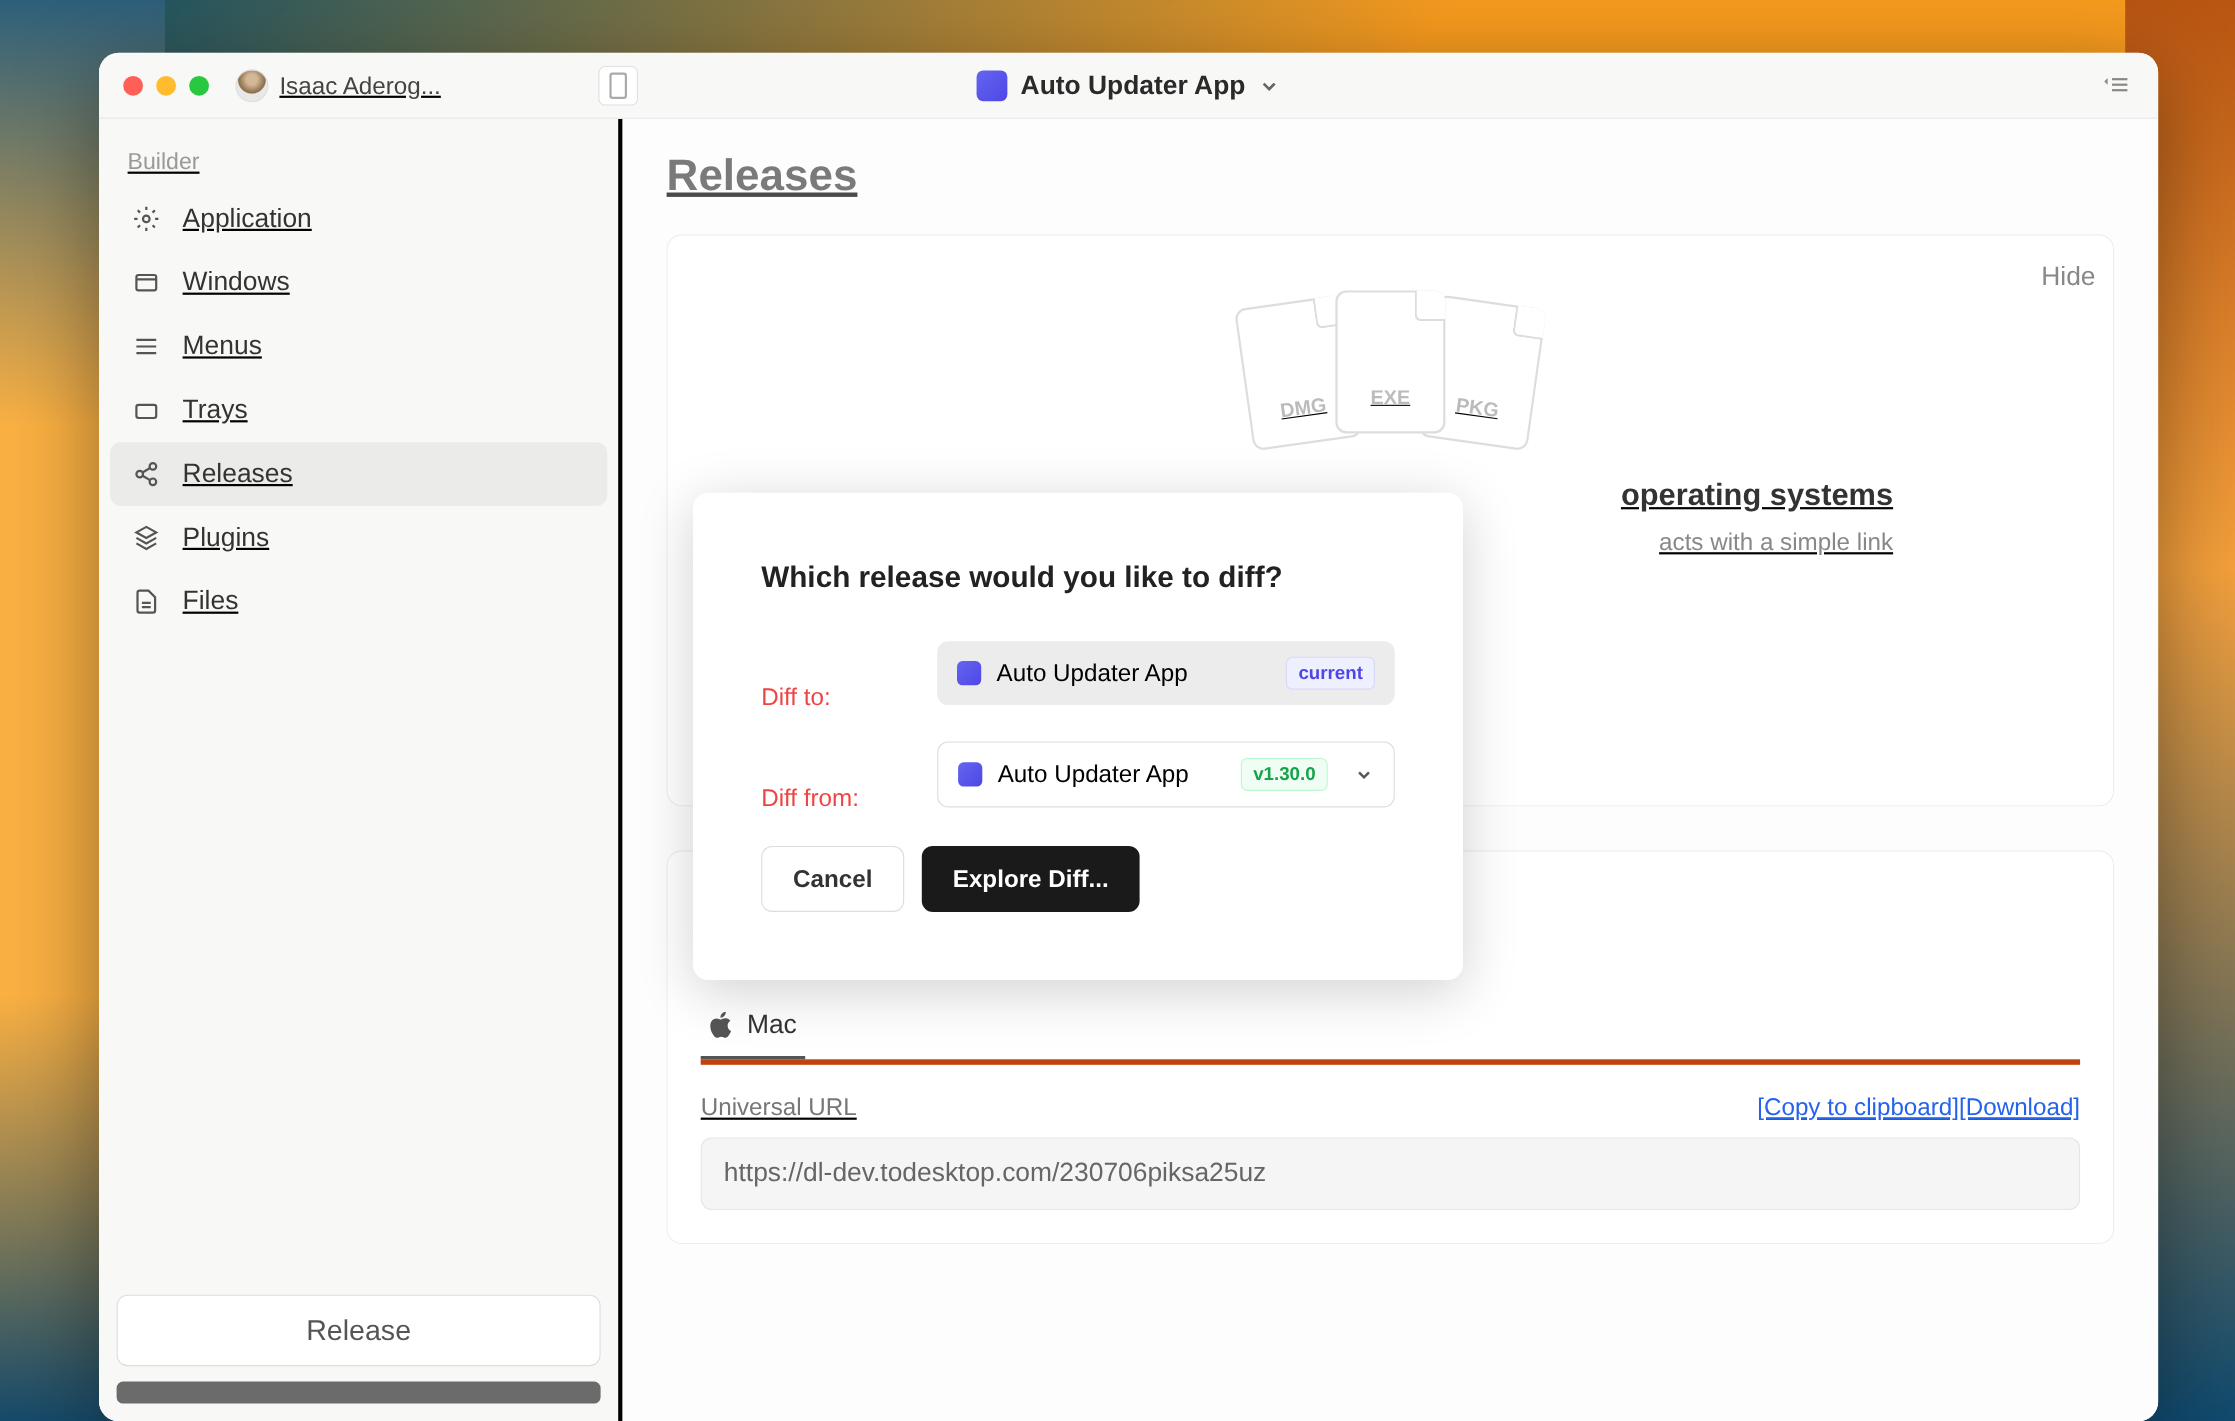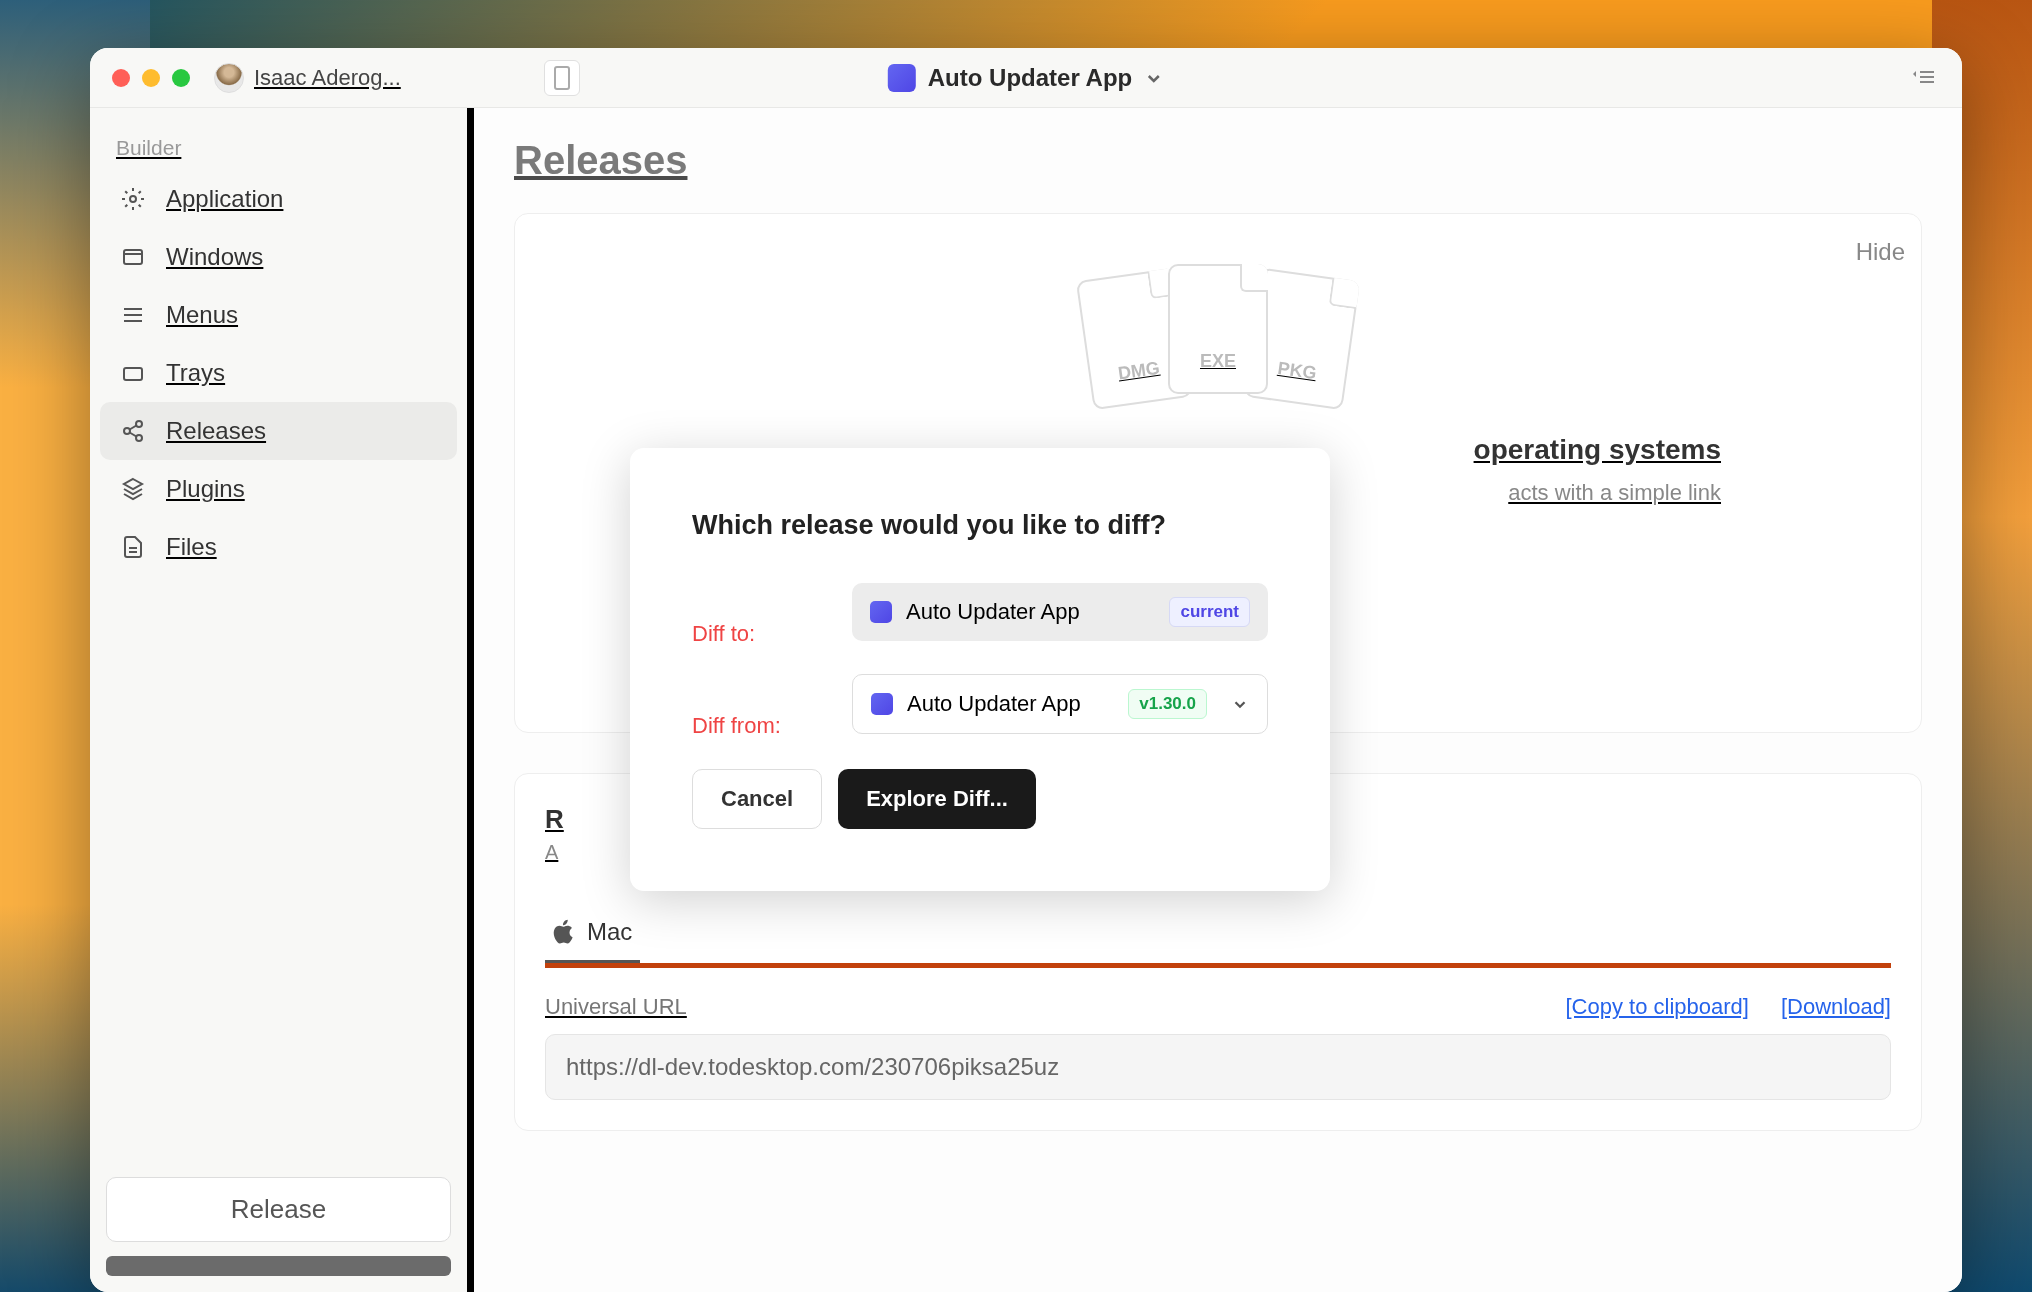--- a/index.html
+++ b/index.html
@@ -110,23 +110,23 @@
       display: flex;
       align-items: center;
       gap: 6px;
     }
     .content-area {
       flex: 1;
       display: flex;
       overflow: hidden;
     }
     .sidebar {
-      width: 384px;
+      width: 476px;
       background: #f8f8f6;
-      border-right: 7px solid #000000;
+      border-right: 4px solid #000000;
       display: flex;
       flex-direction: column;
       padding-top: 18px;
     }
     .sidebar-section-label {
       padding: 10px 26px;
       font-size: 21px;
       color: #999;
     }
     .sidebar-items {
@@ -282,21 +282,21 @@
       justify-content: space-between;
       align-items: center;
       margin-top: 26px;
     }
     .url-label {
       font-size: 22px;
       color: #777;
     }
     .url-actions {
       display: flex;
-      gap: 32px;
+      gap: 0;
       font-size: 22px;
     }
     .link-blue {
       color: #2563eb;
       text-decoration: underline;
     }
     .url-input {
       width: 100%;
       margin-top: 14px;
       padding: 18px 20px;

